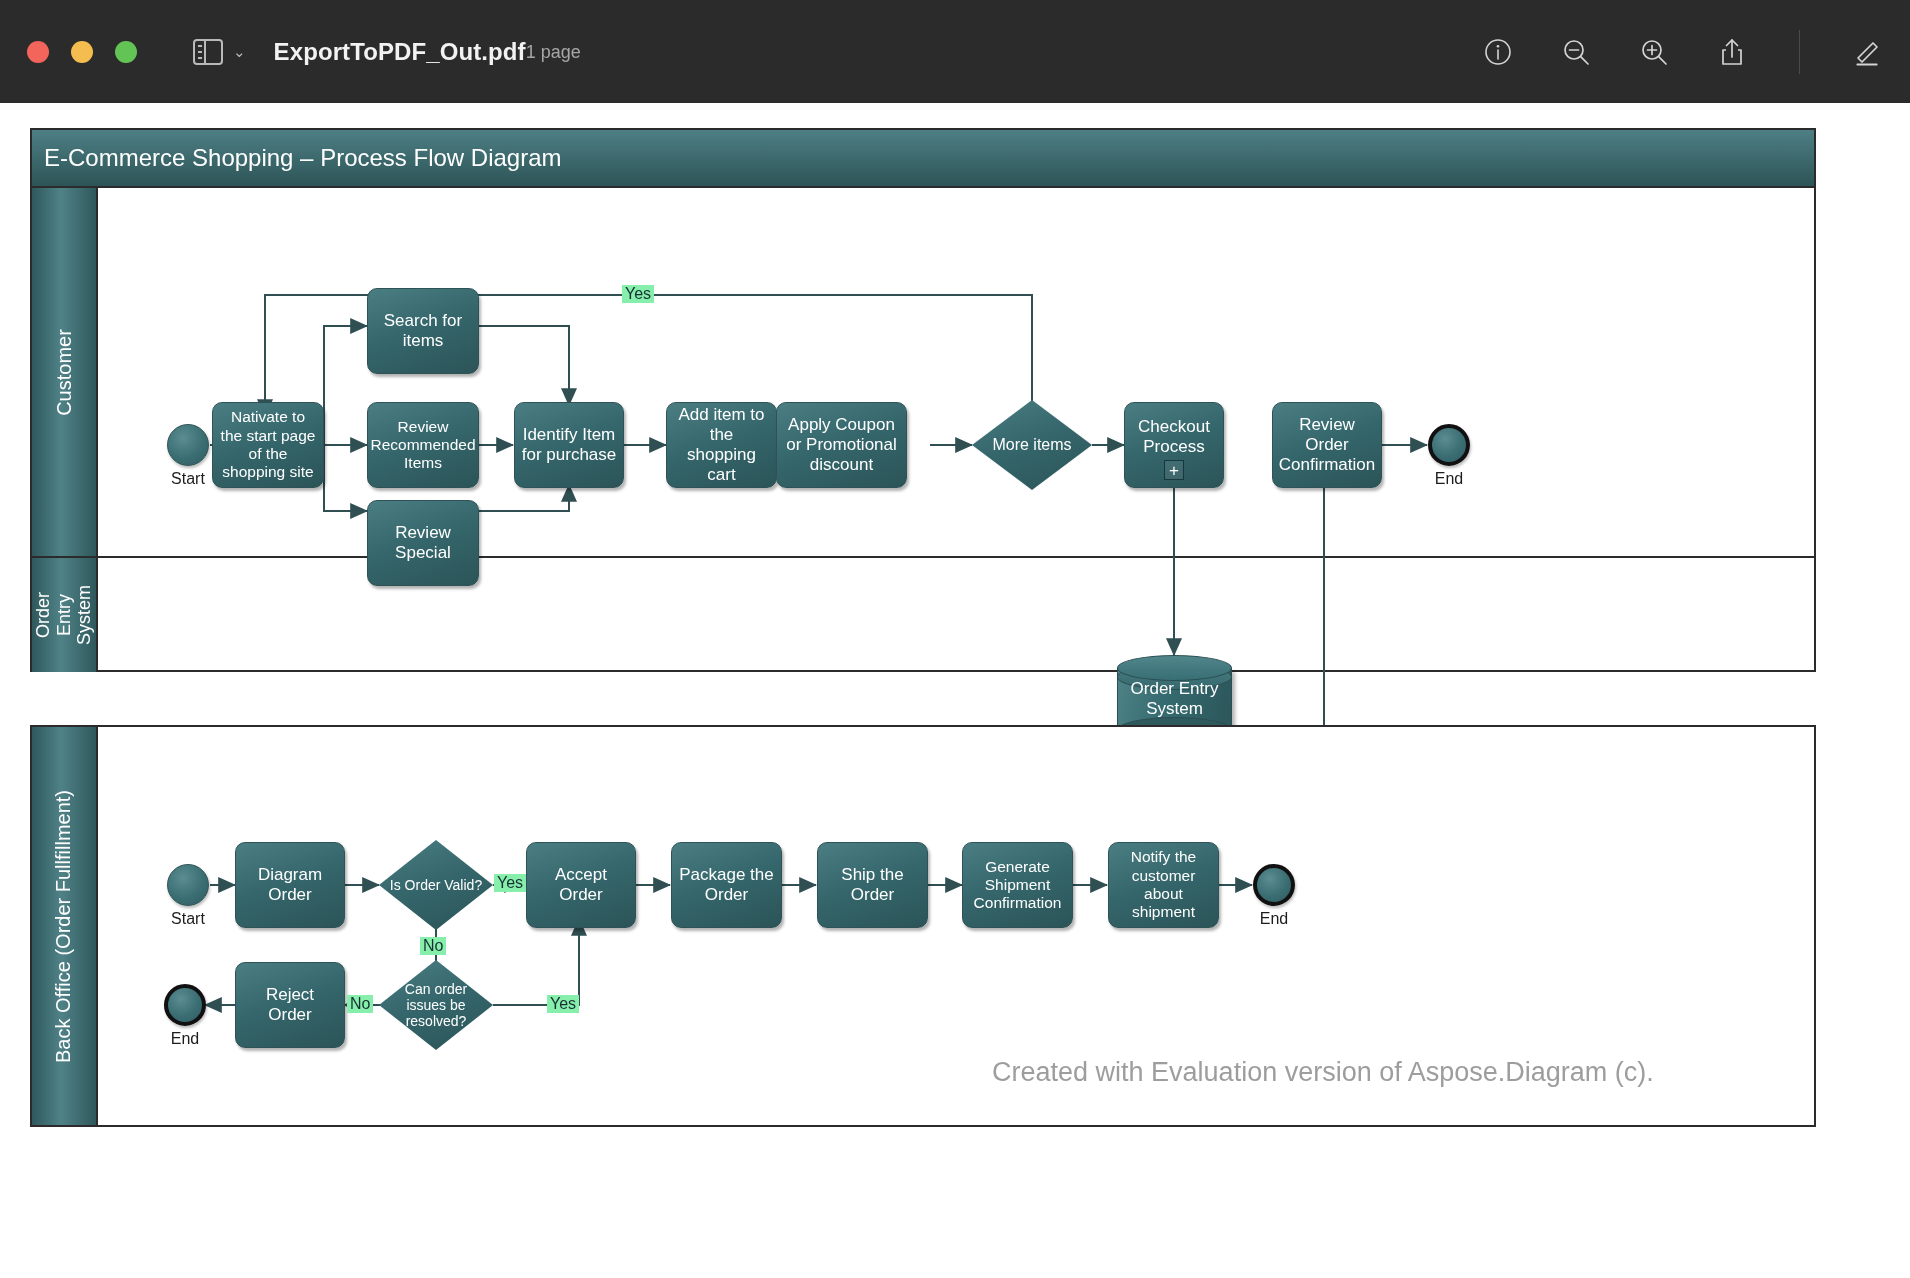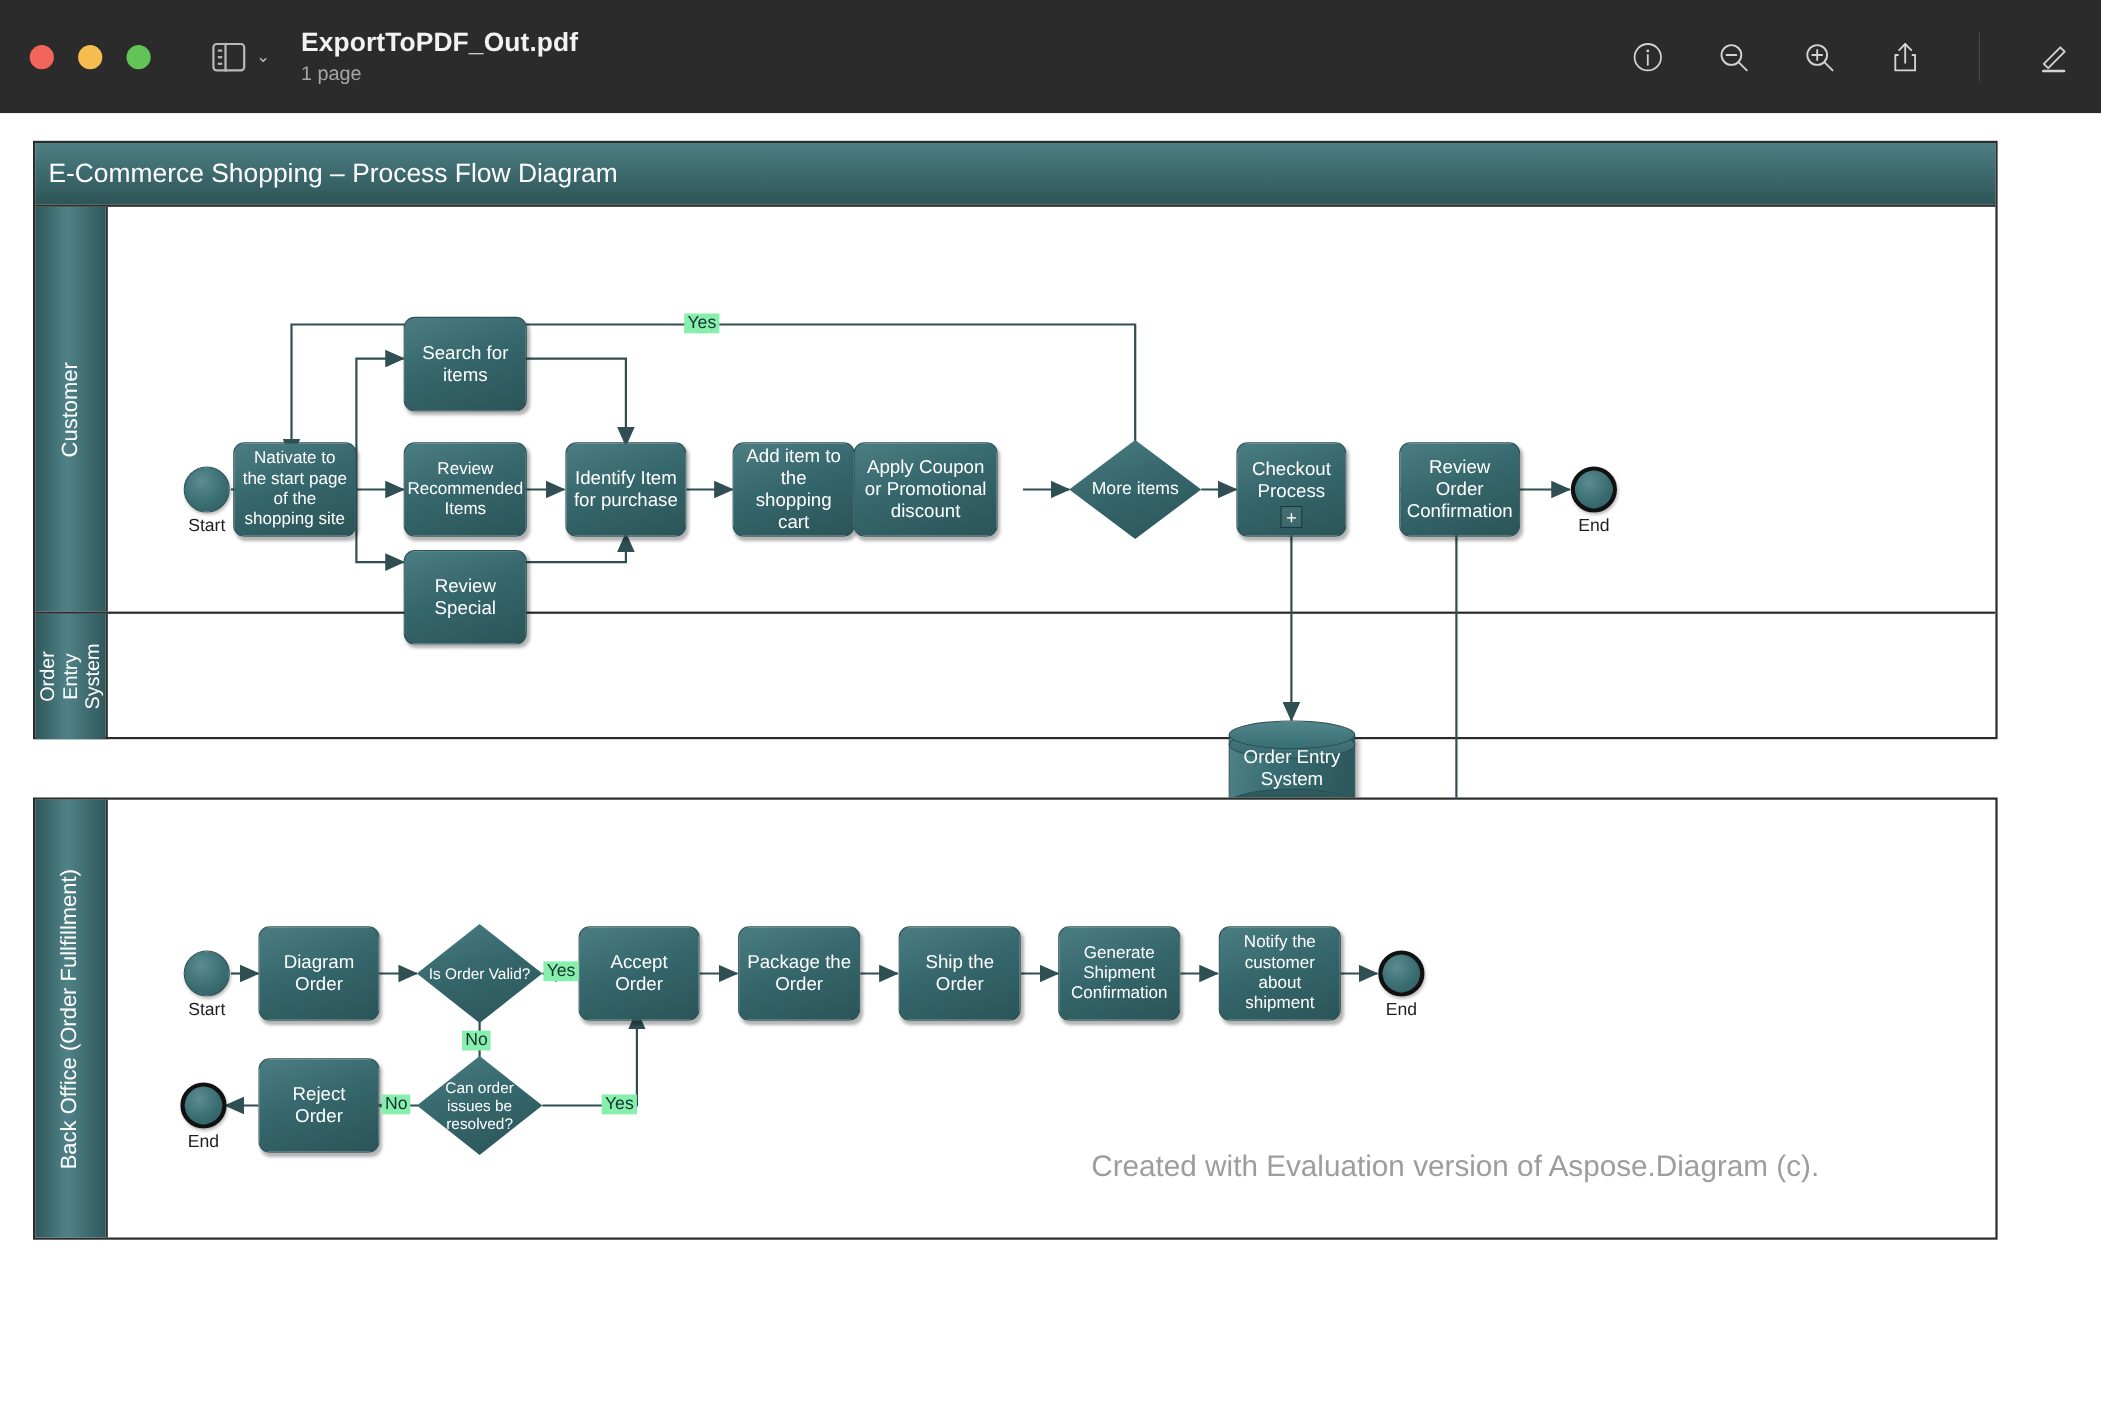--- a/index.html
+++ b/index.html
@@ -26,21 +26,21 @@
 
   #sidebar-toggle {
     margin-left: 56px; display: flex; align-items: center; gap: 10px;
   }
   .sb-icon { width: 30px; height: 26px; border: 2px solid #b9b9b9; border-radius: 4px; position: relative; }
   .sb-icon::before { content:""; position:absolute; left:9px; top:-2px; bottom:-2px; width:2px; background:#b9b9b9; }
   .sb-icon i { position:absolute; left:2.5px; width:4px; height:2px; background:#b9b9b9; display:block; }
   .sb-icon i:nth-child(1){ top:4px; } .sb-icon i:nth-child(2){ top:10px; } .sb-icon i:nth-child(3){ top:16px; }
   .chev { color:#bdbdbd; font-size:15px; line-height:1; }
 
-  #doc-title-block { margin-left: 28px; display:flex; flex-direction:column; justify-content:center; }
+  #doc-title-block { margin-left: 28px; display:flex; flex-direction:row; justify-content:center; }
   #doc-title { color:#f2f2f2; font-size:24px; font-weight:bold; letter-spacing:0.1px; }
   #doc-sub { color:#a6a6a6; font-size:18px; margin-top:4px; }
 
   #tb-right { margin-left:auto; display:flex; align-items:center; gap:44px; margin-right:26px; }
   .tbicon { width:34px; height:34px; color:#d4d4d4; display:flex; align-items:center; justify-content:center; cursor:pointer; }
   .tbicon svg { display:block; }
   #tb-divider { width:1px; height:44px; background:#4a4a4a; margin-left:6px; margin-right:6px;}
 
   
   #page {
@@ -417,16 +417,16 @@
     </div>
 
     <div class="evt end" style="left:132px; top:257px; width:42px; height:42px;"></div>
     <div class="evt-cap" style="left:107px; top:303px; width:92px;">End</div>
 
     <div class="edge-label" style="left:462px; top:147px;">Yes</div>
     <div class="edge-label" style="left:388px; top:210px;">No</div>
     <div class="edge-label" style="left:315px; top:268px;">No</div>
     <div class="edge-label" style="left:515px; top:268px;">Yes</div>
 
-    <div id="watermark" style="left:960px; top:318px;">Created with Evaluation version of Aspose.Diagram (c).</div>
+    <div id="watermark" style="left:960px; top:330px;">Created with Evaluation version of Aspose.Diagram (c).</div>
   </div>
 
 </div>
 
 </body></html>

